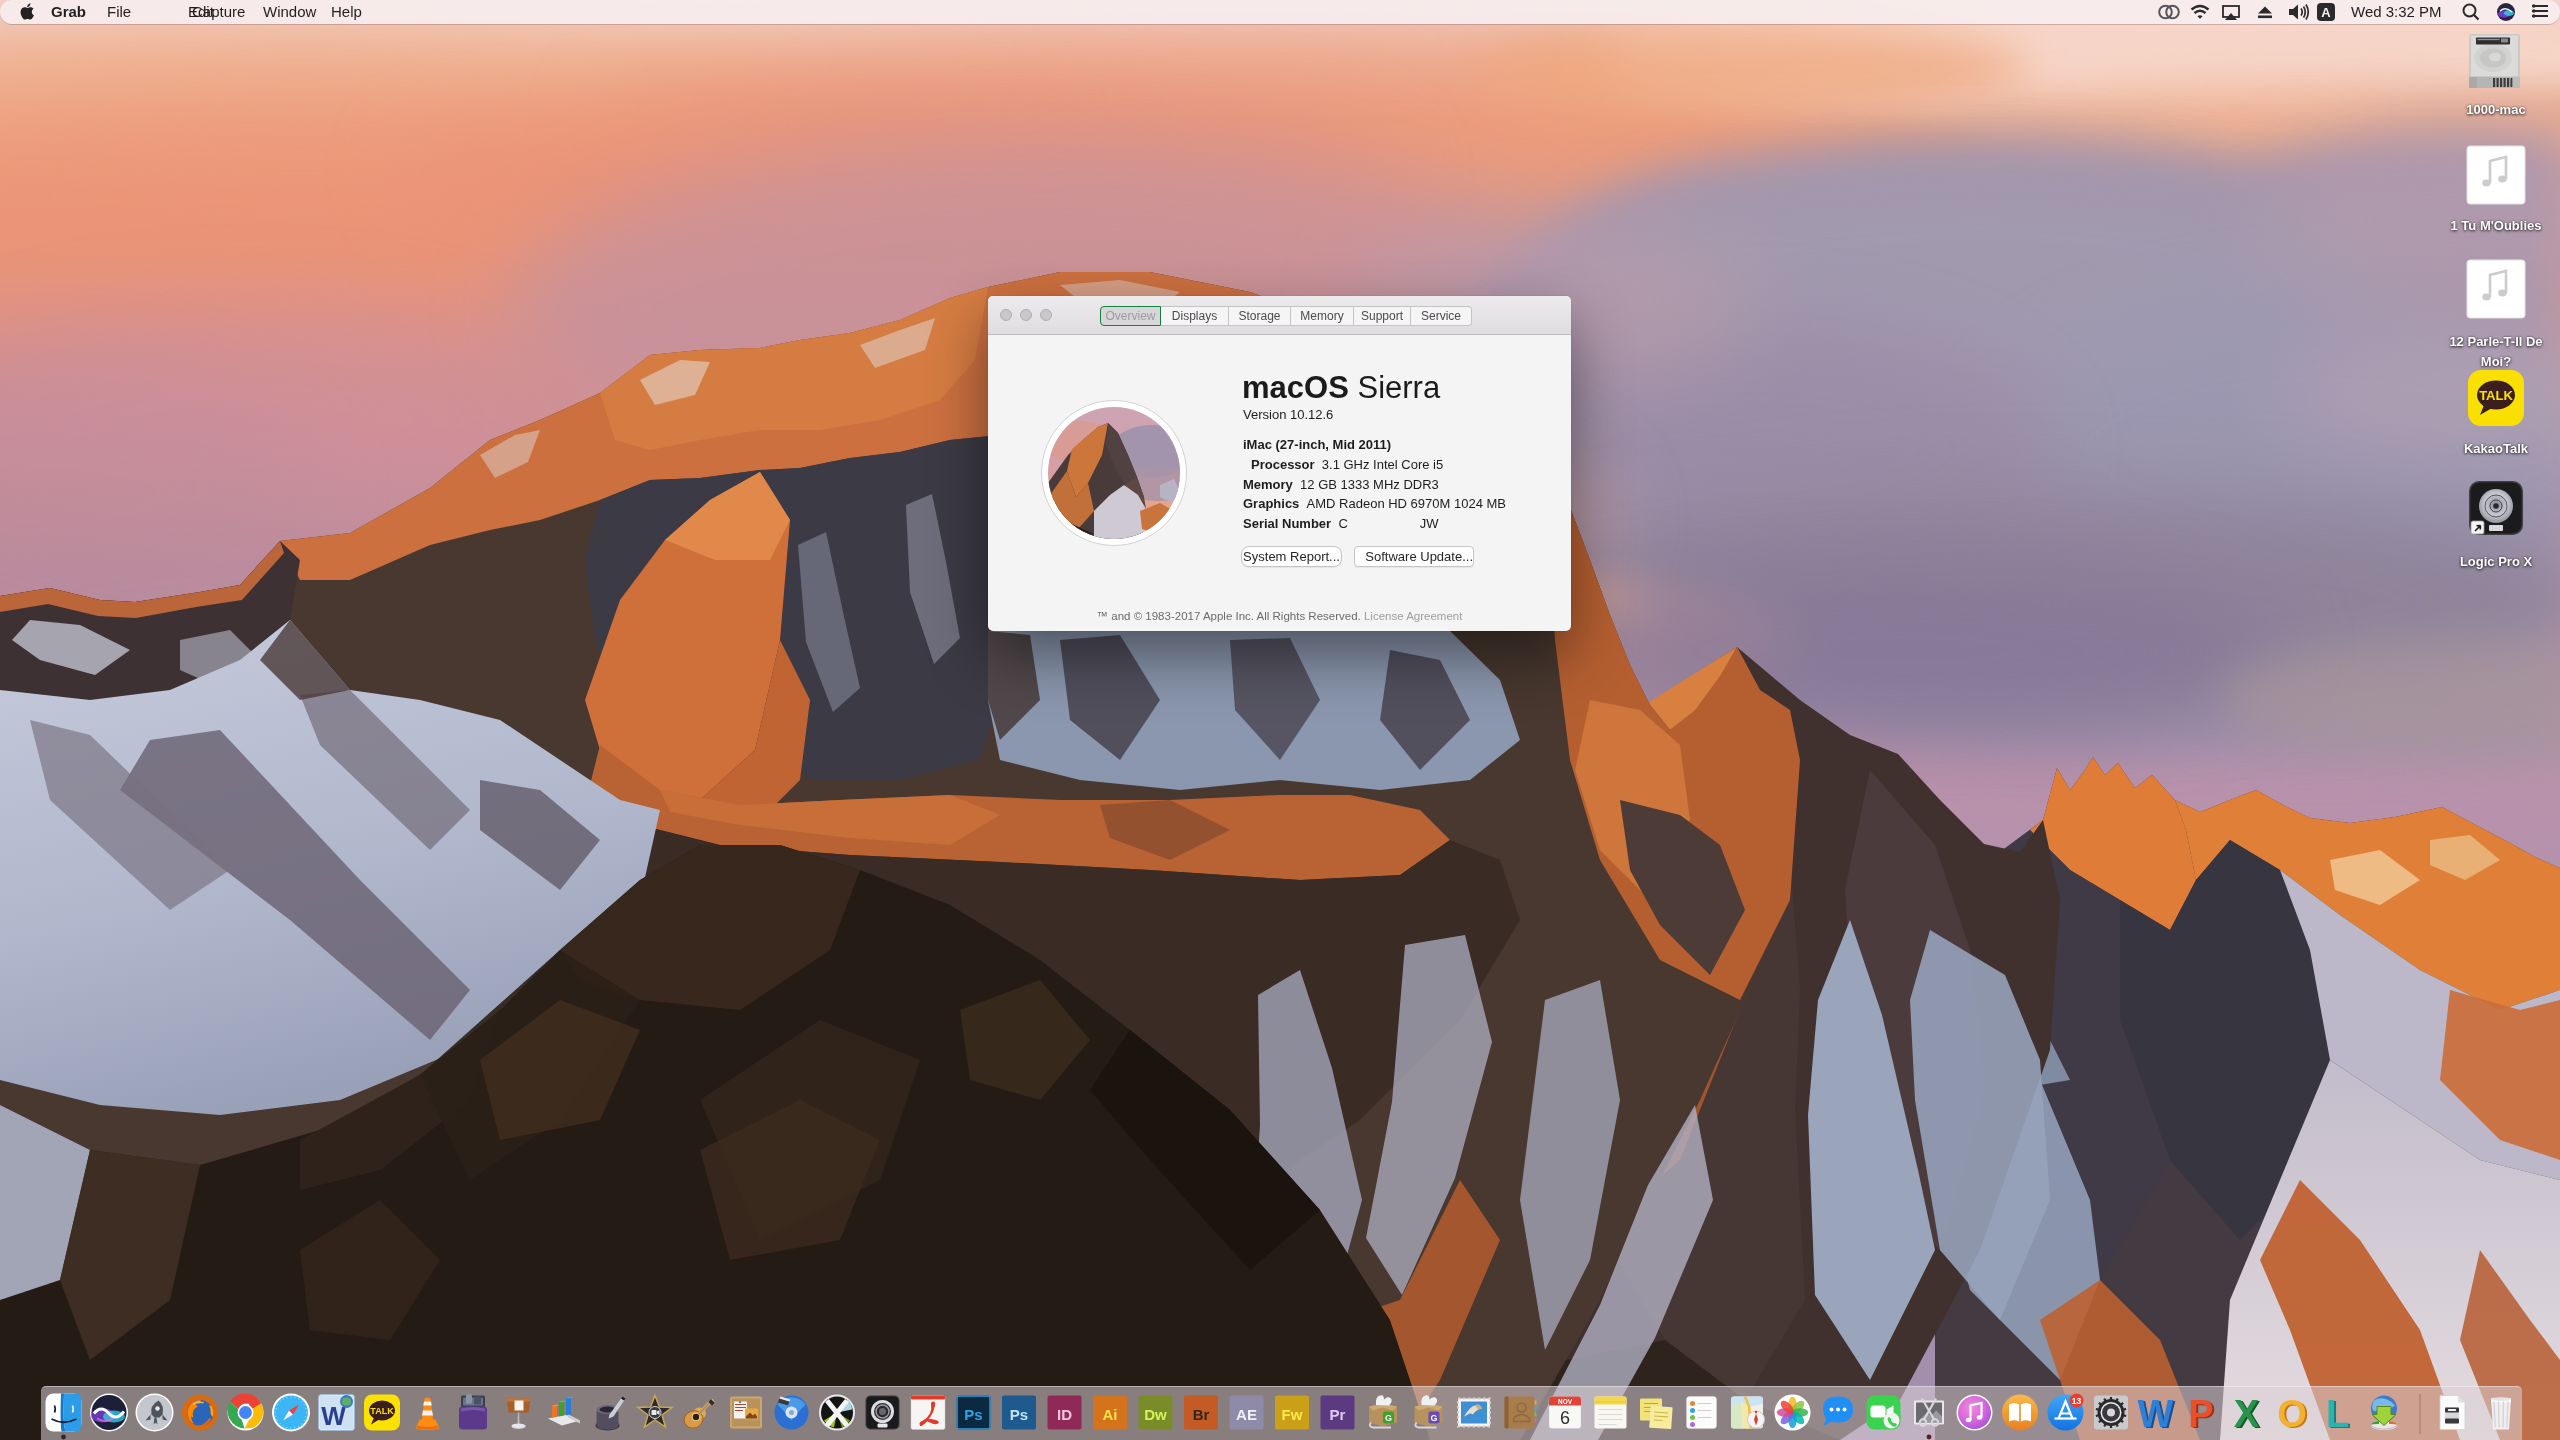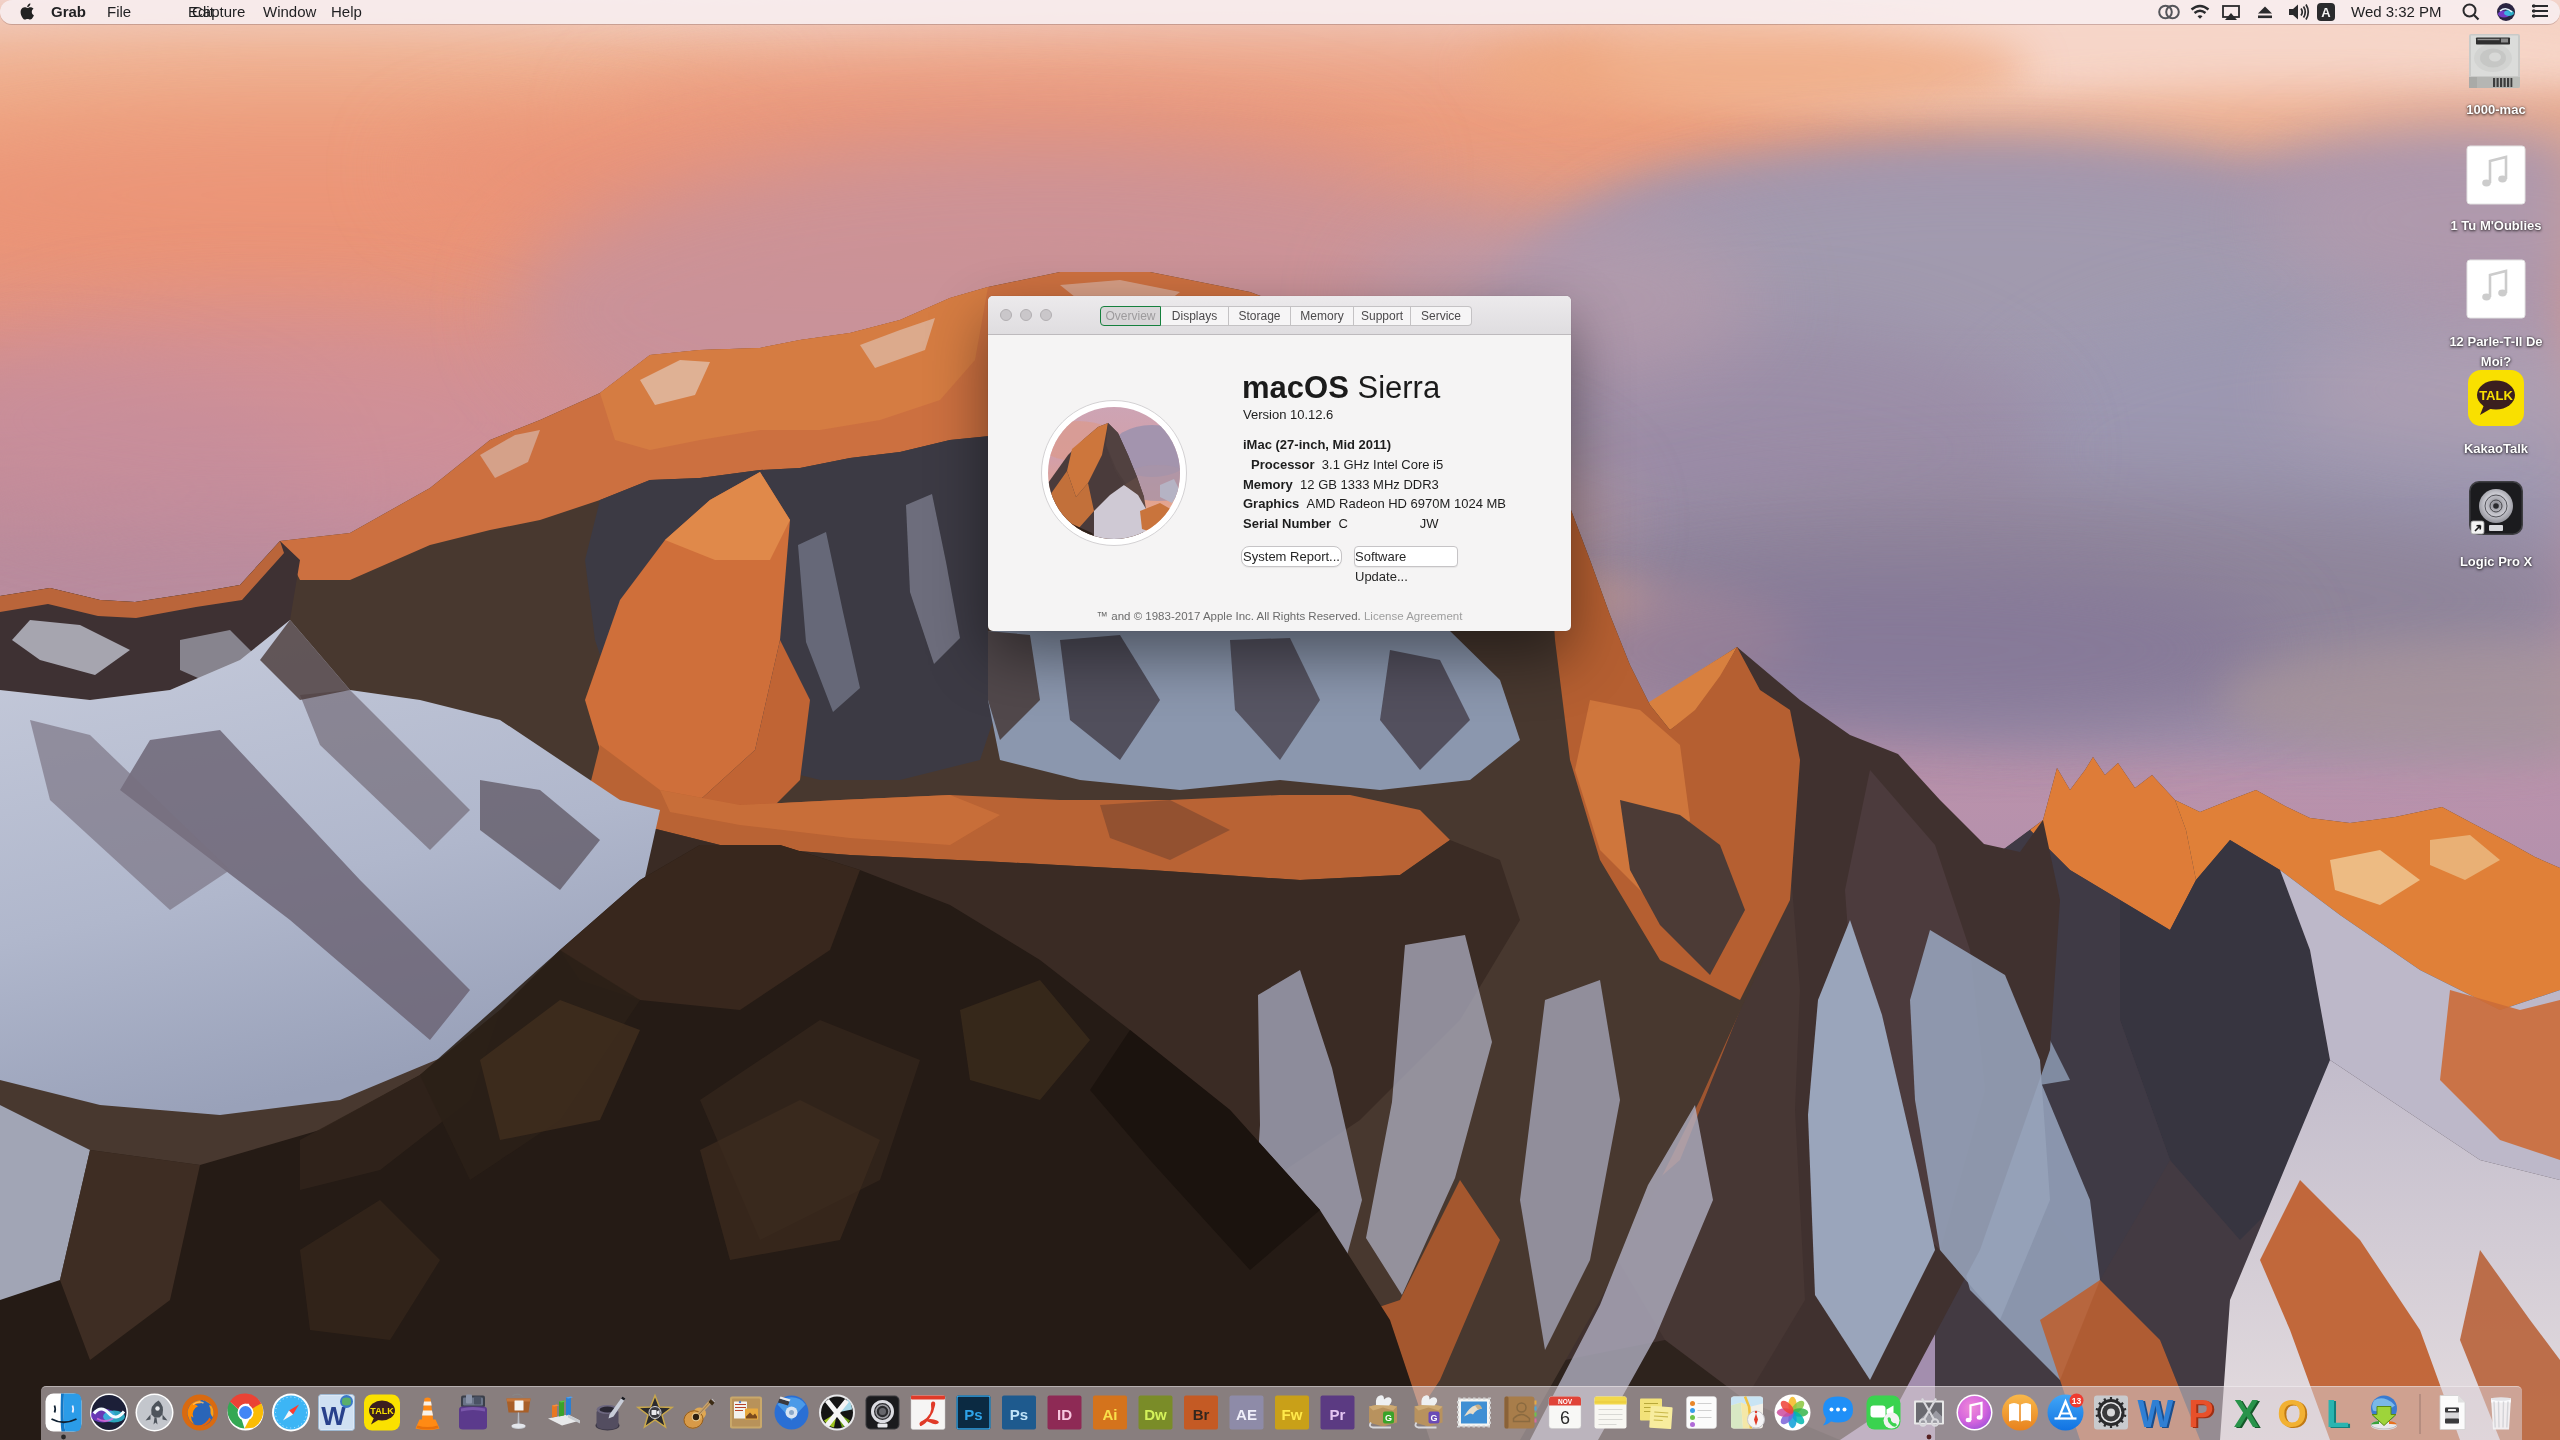--- a/index.html
+++ b/index.html
@@ -273,21 +273,21 @@
   </svg>
 
   <div style="position:absolute;left:254px;top:74px;font-size:31px;color:#1b1b1b;"><b>macOS</b> Sierra</div>
   <div style="position:absolute;left:255px;top:111px;font-size:13px;color:#1d1d1d;">Version 10.12.6</div>
   <div style="position:absolute;left:255px;top:141px;font-size:13px;color:#1d1d1d;font-weight:bold;">iMac (27-inch, Mid 2011)</div>
   <div style="position:absolute;left:255px;top:161px;font-size:13px;color:#1d1d1d;margin-left:8px;"><b>Processor</b>&nbsp;&nbsp;3.1 GHz Intel Core i5</div>
   <div style="position:absolute;left:255px;top:181px;font-size:13px;color:#1d1d1d;"><b>Memory</b>&nbsp;&nbsp;12 GB 1333 MHz DDR3</div>
   <div style="position:absolute;left:255px;top:200px;font-size:13px;color:#1d1d1d;"><b>Graphics</b>&nbsp;&nbsp;AMD Radeon HD 6970M 1024 MB</div>
   <div style="position:absolute;left:255px;top:220px;font-size:13px;color:#1d1d1d;"><b>Serial Number</b>&nbsp;&nbsp;C<span style="display:inline-block;width:72px;"></span>JW</div>
   <div style="position:absolute;left:253px;top:250px;width:101px;height:21px;background:#ffffff;border:1px solid #c6c4c6;border-radius:8px;font-size:13px;color:#262626;text-align:center;line-height:20px;box-sizing:border-box;box-shadow:0 1px 1px rgba(0,0,0,0.06);">System Report...</div>
-  <div style="position:absolute;left:366px;top:250px;width:104px;height:21px;background:#ffffff;border:1px solid #c6c4c6;border-radius:4px;font-size:13px;color:#262626;text-align:left;line-height:20px;box-sizing:border-box;box-shadow:0 1px 1px rgba(0,0,0,0.06);">Software Update...</div>
+  <div style="position:absolute;left:366px;top:250px;width:120px;height:21px;background:#ffffff;border:1px solid #c6c4c6;border-radius:4px;font-size:13px;color:#262626;text-align:right;line-height:20px;box-sizing:border-box;box-shadow:0 1px 1px rgba(0,0,0,0.06);">Software Update...</div>
   <div style="position:absolute;left:0;top:314px;width:100%;text-align:center;font-size:11.5px;color:#6b6b6b;">™ and © 1983-2017 Apple Inc. All Rights Reserved. <span style="color:#9e9e9e;">License Agreement</span></div>
 </div>
 
 <div id="dock" style="position:absolute;left:41px;top:1386px;width:2481px;height:54px;background:rgba(219,208,214,0.55);border-radius:5px 5px 0 0;border-top:0.5px solid rgba(255,255,255,0.4);"></div>
 <svg id="dockicons" width="2481" height="54" viewBox="0 0 2481 54" style="position:absolute;left:41px;top:1386px;" xmlns="http://www.w3.org/2000/svg">
 <defs>
       <radialGradient id="itunesGrad" cx="0.4" cy="0.35" r="0.85">
         <stop offset="0" stop-color="#f08ad8"></stop>
         <stop offset="0.5" stop-color="#d666dd"></stop>
         <stop offset="1" stop-color="#8a46d8"></stop>

